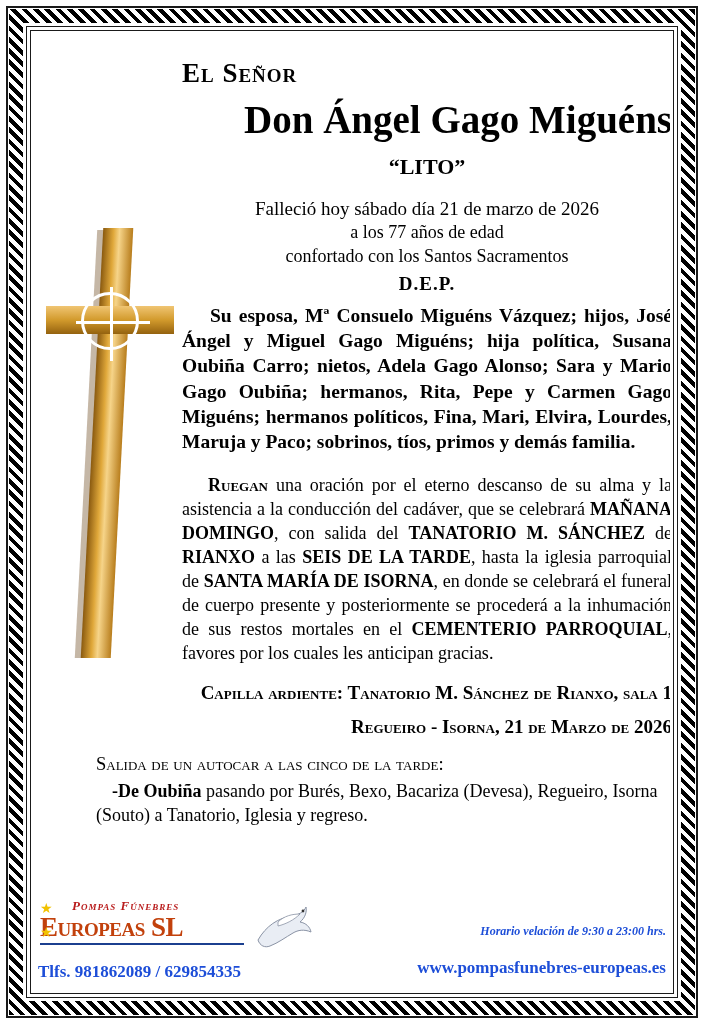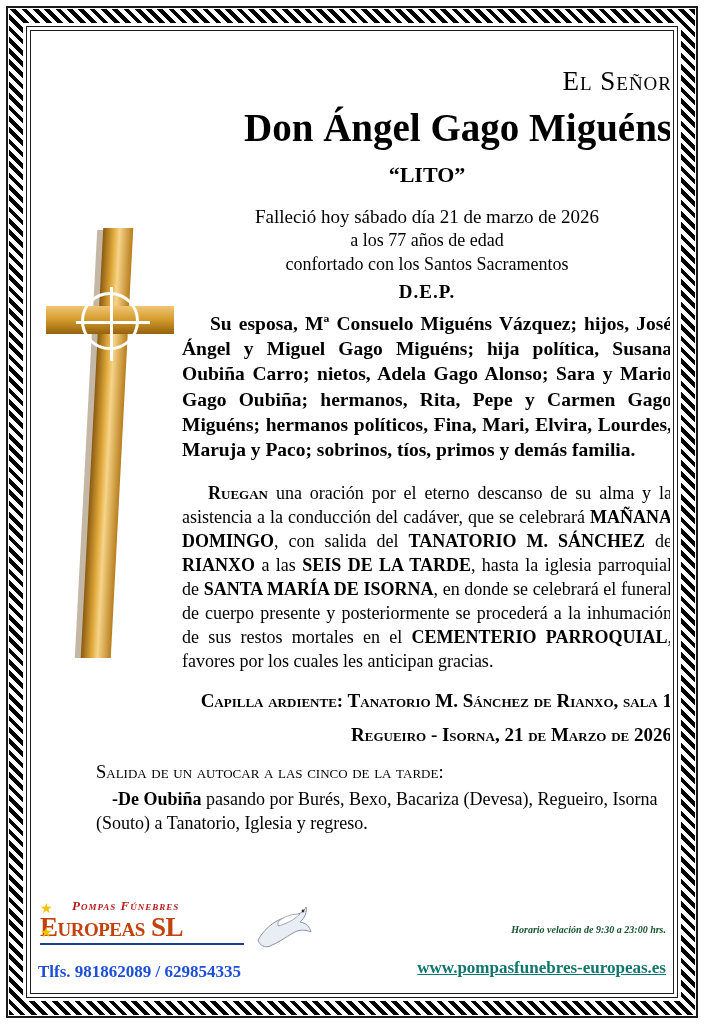--- a/index.html
+++ b/index.html
@@ -113,26 +113,26 @@
   }
 
   .text-col {
     position: absolute;
     left: 148px;
     top: 16px;
     width: 490px;
   }
 
   .pretitle {
-    text-align: right;
+    text-align: left;
     font-size: 27px;
-    font-weight: normal;
+    font-weight: bold;
     letter-spacing: 1px;
     font-variant: small-caps;
-    margin: 16px 0 0 0;
+    margin: 8px 0 0 0;
   }
   .name {
     text-align: right;
     font-size: 39px;
     font-weight: bold;
     letter-spacing: 0px;
     margin: 8px 0 0 0;
     white-space: nowrap;
     margin-left: -118px;
     width: 608px;
@@ -275,33 +275,32 @@
     position: absolute;
     left: 214px;
     top: 4px;
     width: 70px;
     height: 60px;
   }
   .horario {
     position: absolute;
     right: 4px;
     top: 32px;
-    font-size: 10px;
+    font-size: 12px;
     font-style: italic;
     font-weight: bold;
-    color: #14532d;
+    color: #1d4ed8;
   }
   .web {
     position: absolute;
     right: 4px;
     top: 66px;
     font-size: 17px;
     font-weight: bold;
-    color: #0f766e;
-    text-decoration: underline;
+    color: #1d4ed8;
   }
 </style>
 </head>
 <body>
 
 <div class="page">
 
   <div class="border-outer"></div>
   <div class="border-band"></div>
   <div class="border-inner"></div>

